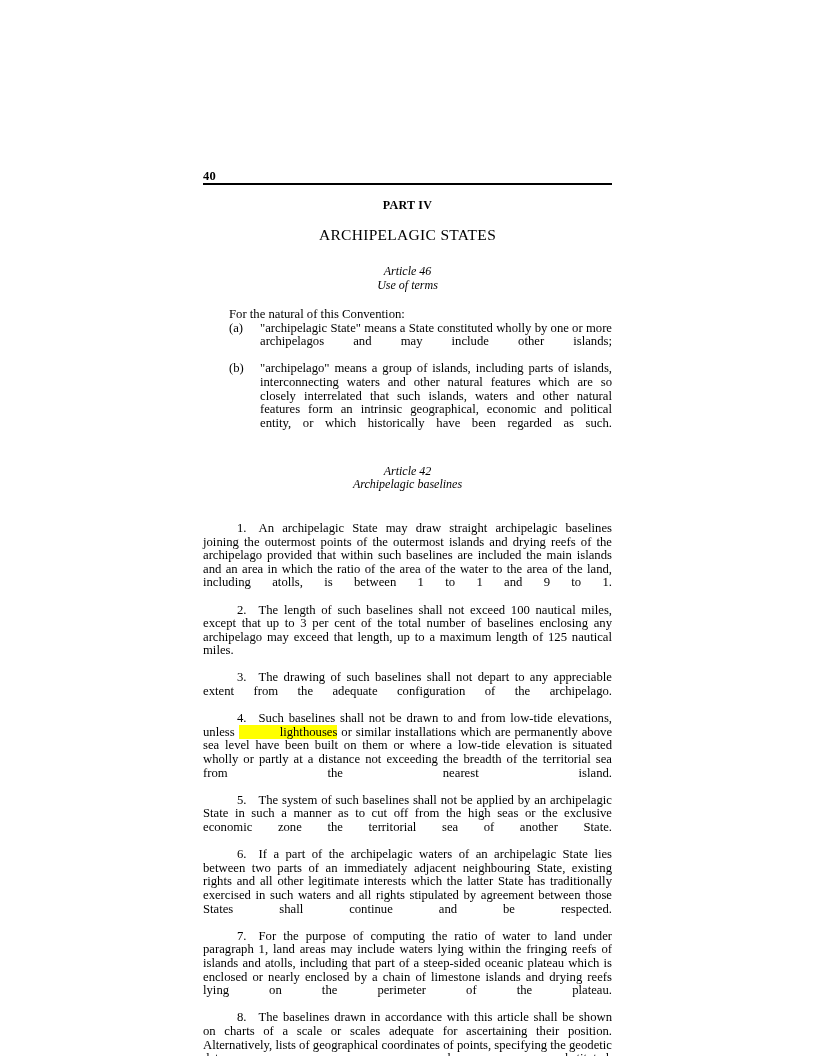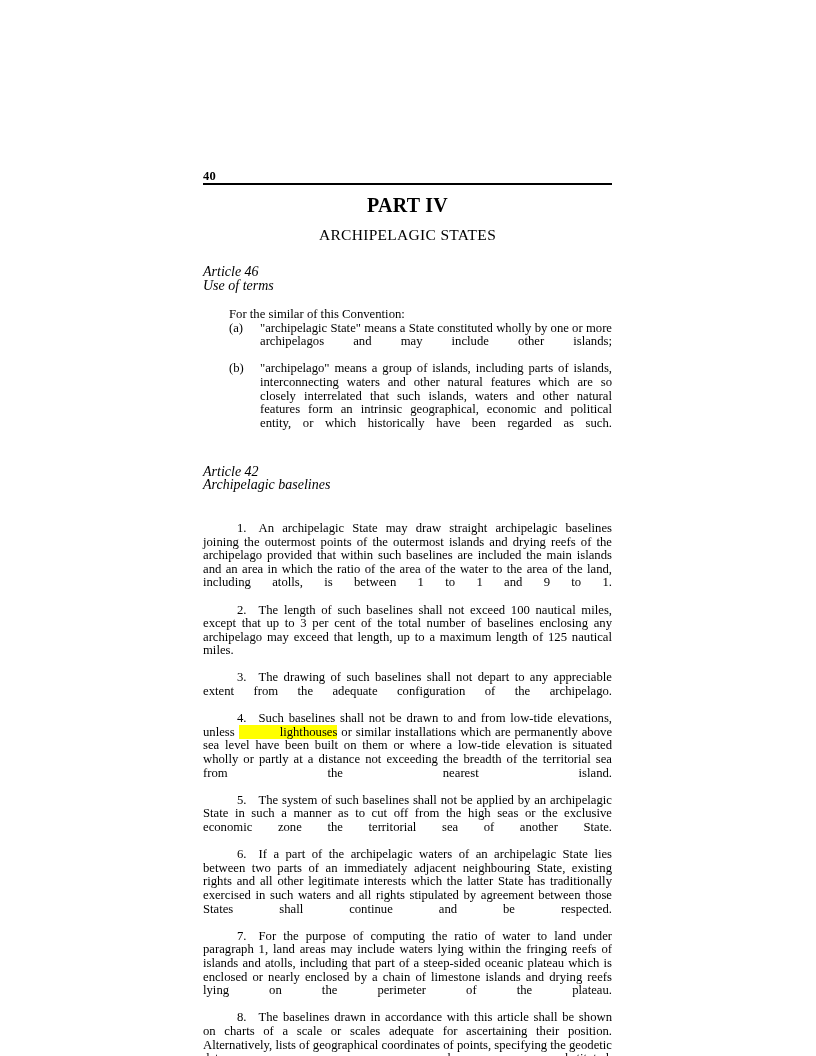--- a/index.html
+++ b/index.html
@@ -42,38 +42,38 @@
   .content {
     position: absolute;
     left: 203px;
     top: 192px;
     width: 409px;
   }
 
   .part-title {
     text-align: center;
     font-weight: bold;
-    font-size: 20px;
+    font-size: 12px;
     line-height: 18px;
     letter-spacing: 0.3px;
     margin-top: 4px;
   }
   .part-subtitle {
     text-align: center;
     font-weight: normal;
     font-size: 15.5px;
     line-height: 19px;
     letter-spacing: 0.3px;
     margin-top: 11px;
   }
 
   .article-head {
-    text-align: left;
+    text-align: center;
     font-style: italic;
-    font-size: 14px;
+    font-size: 12px;
     line-height: 13.5px;
     margin-top: 21px;
   }
   .article-head .art-num { display: block; }
   .article-head .art-name { display: block; }
 
   .lead-block {
     margin-top: 16px;
     font-size: 12.7px;
     line-height: 13.6px;
@@ -143,21 +143,21 @@
 
     <div class="part-title">PART IV</div>
     <div class="part-subtitle">ARCHIPELAGIC STATES</div>
 
     <div class="article-head">
       <span class="art-num">Article 46</span>
       <span class="art-name">Use of terms</span>
     </div>
 
     <div class="lead-block">
-      <div class="lead-line">For the similar of this Convention:</div>
+      <div class="lead-line">For the natural of this Convention:</div>
 
       <div class="lettered">
         <div class="lettered-item">
           <span class="marker">(a)</span><span>"archipelagic State" means a State constituted wholly by one or more archipelagos and may include other islands;</span>
         </div>
         <div class="lettered-item">
           <span class="marker">(b)</span><span>"archipelago" means a group of islands, including parts of islands, interconnecting waters and other natural features which are so closely interrelated that such islands, waters and other natural features form an intrinsic geographical, economic and political entity, or which historically have been regarded as such.</span>
         </div>
       </div>
     </div>

